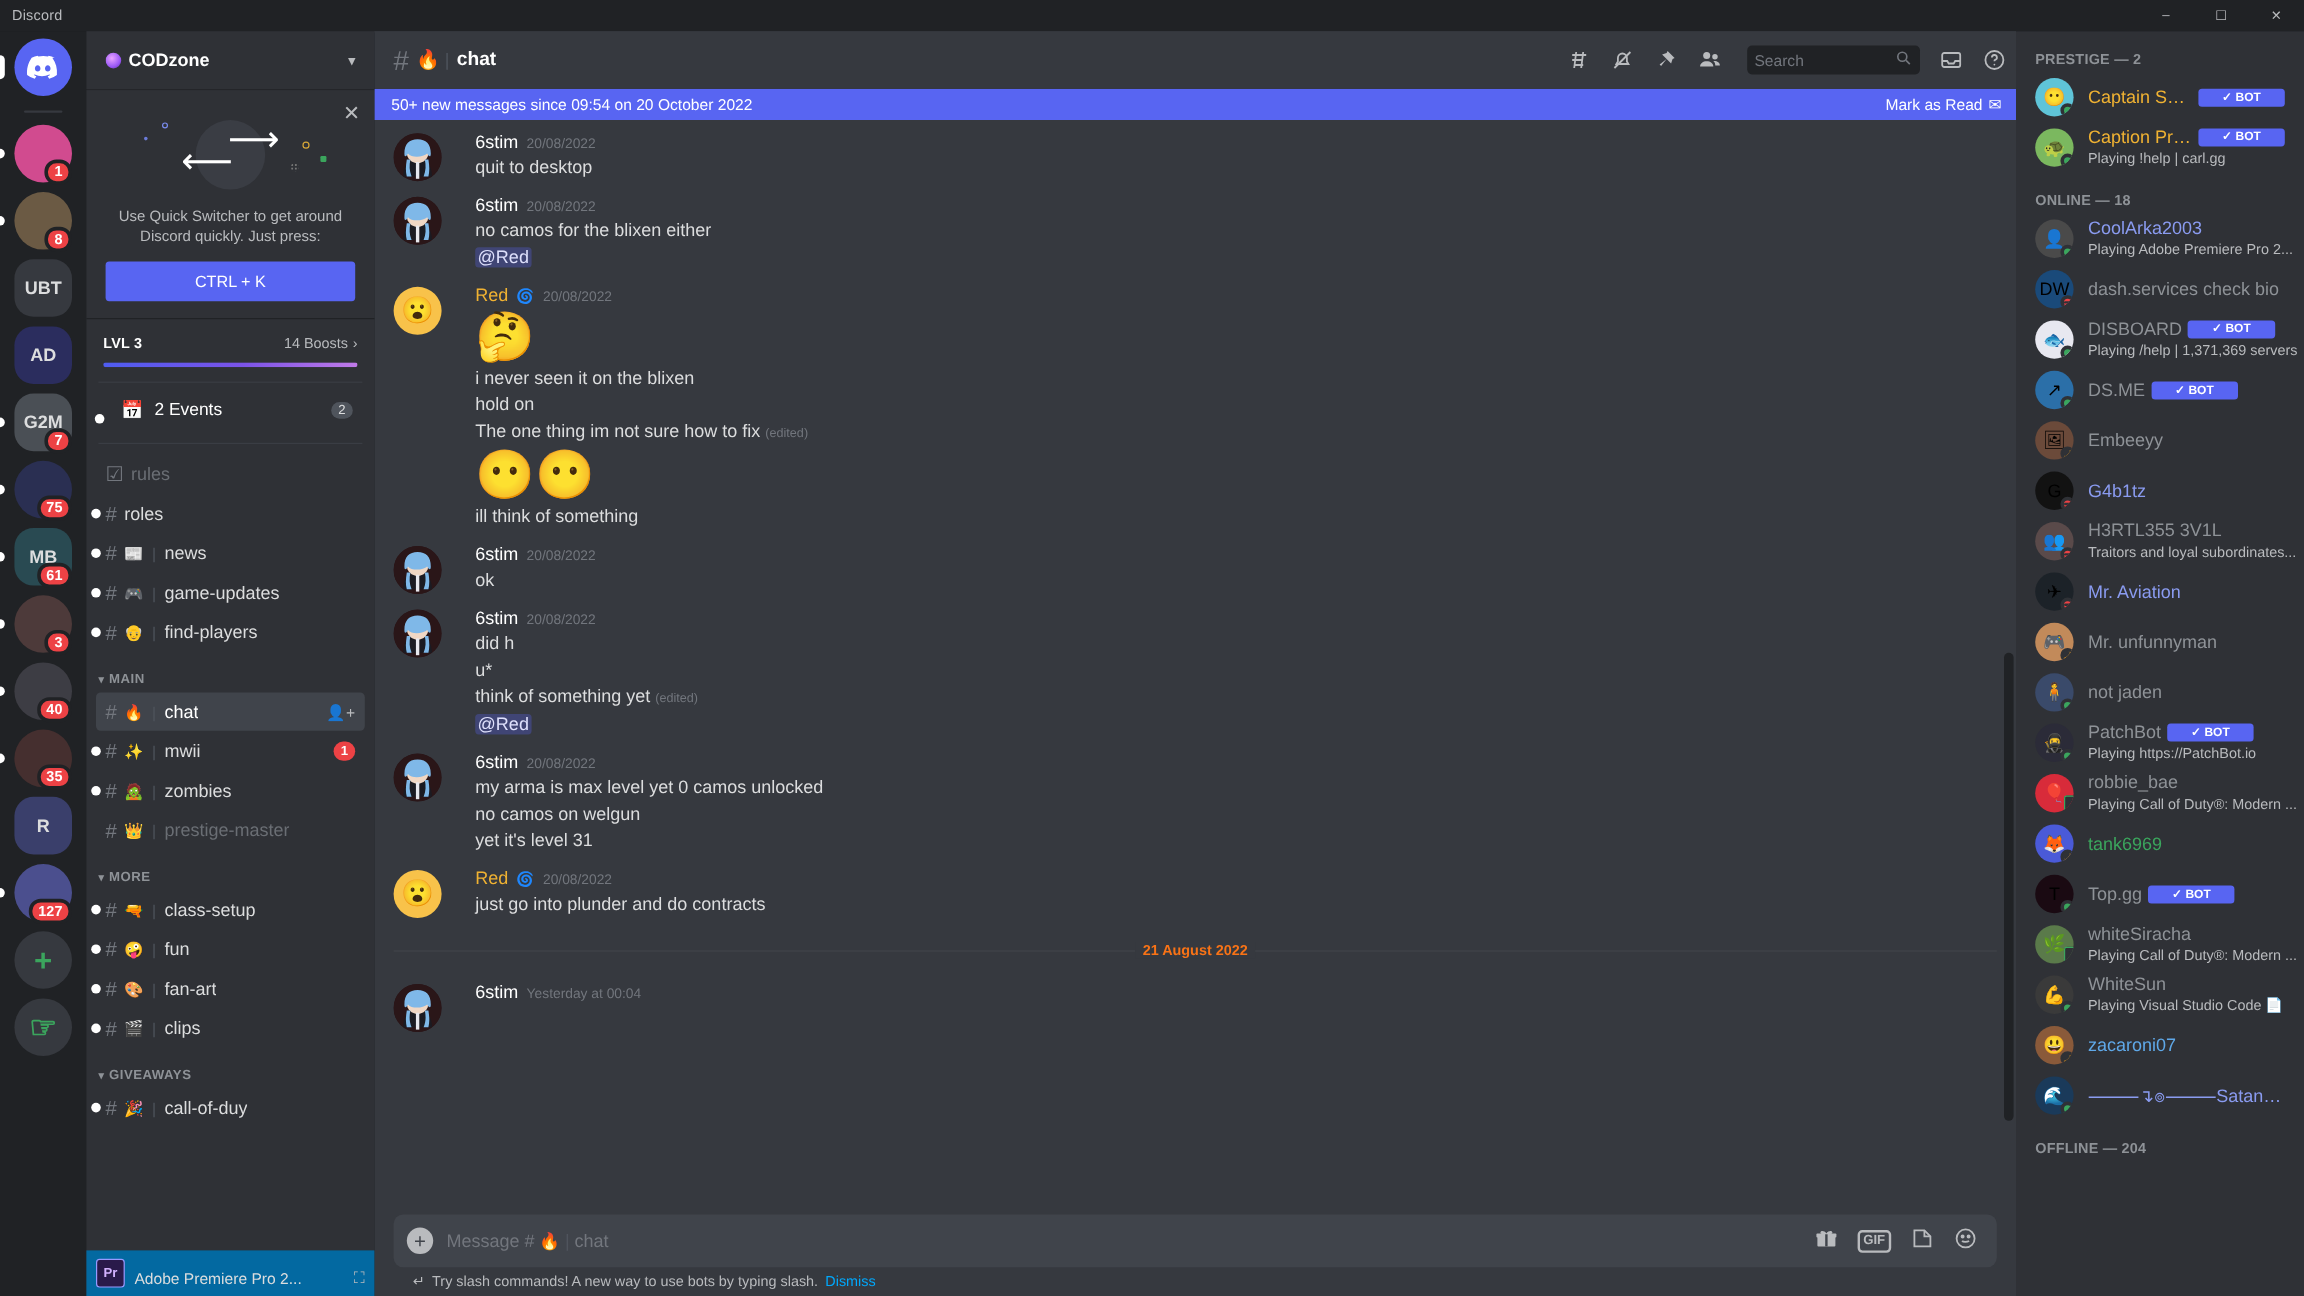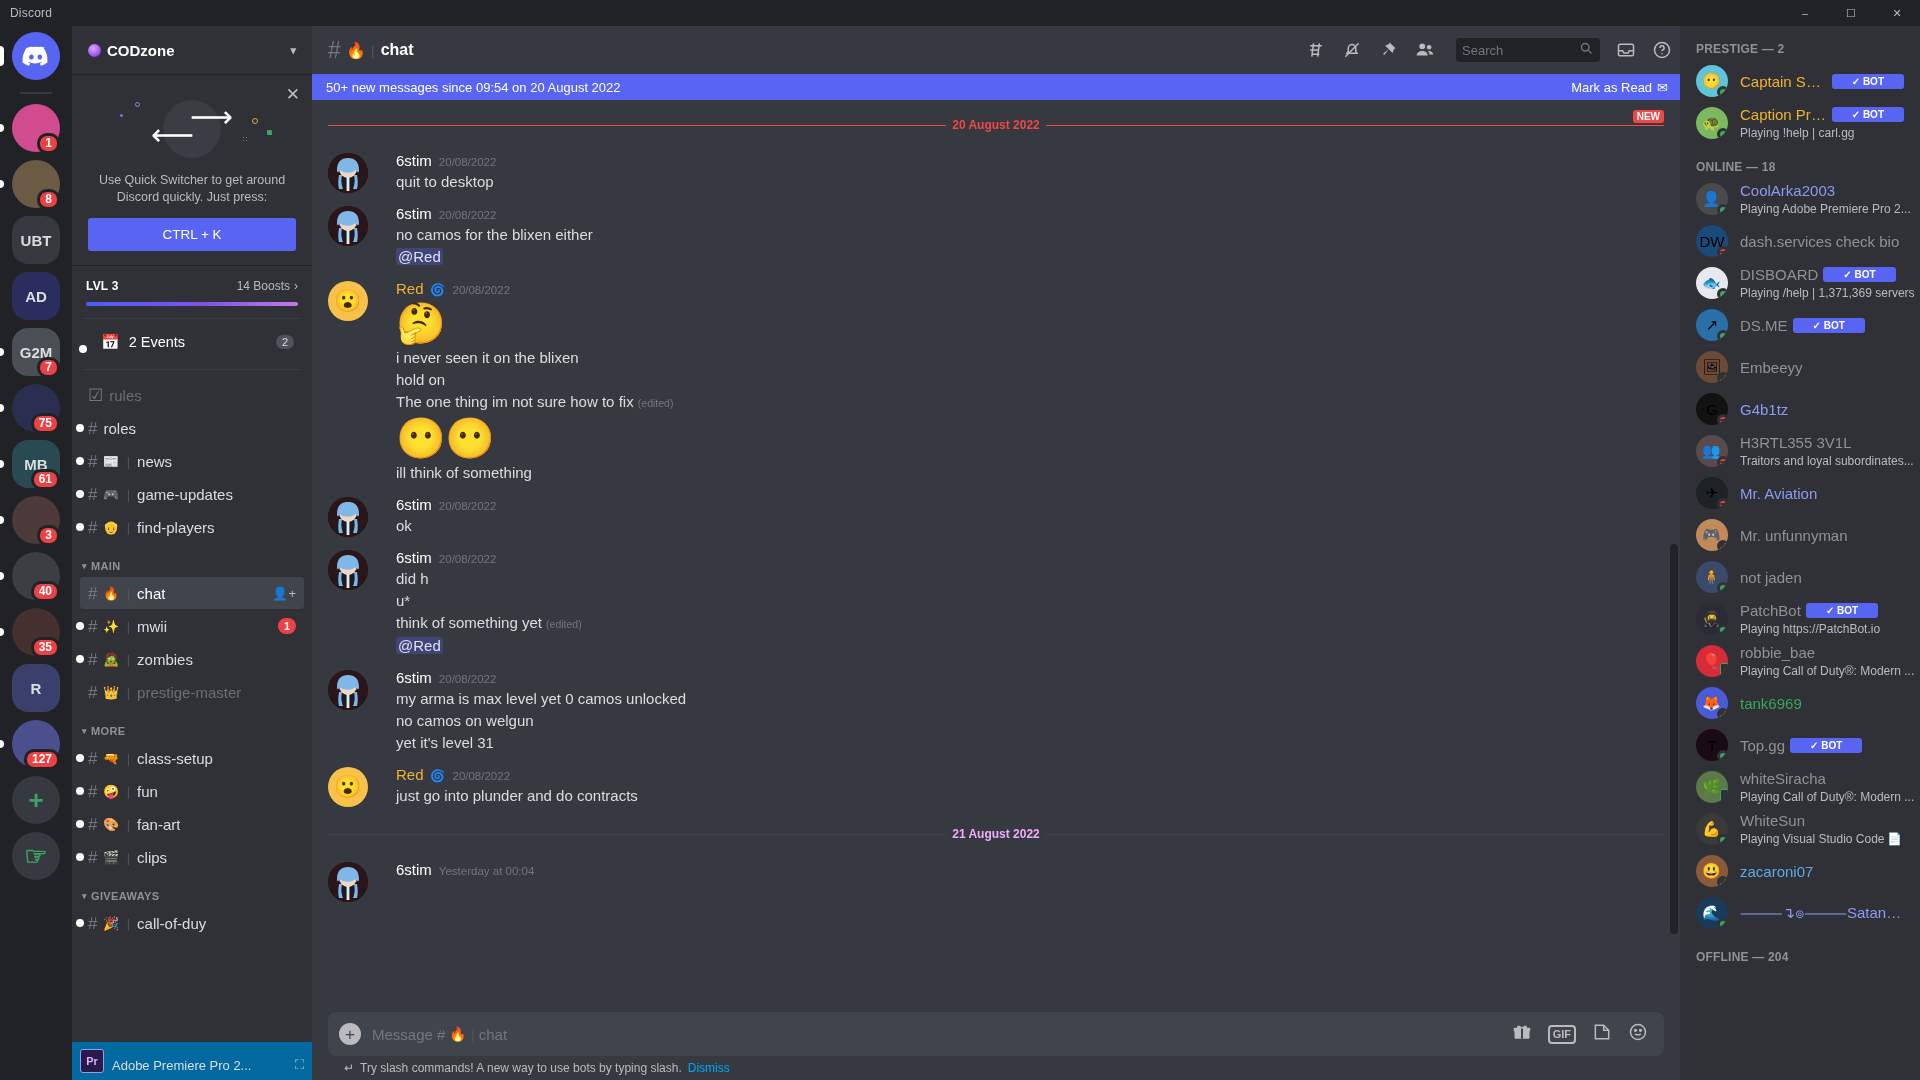--- a/index.html
+++ b/index.html
@@ -119,21 +119,21 @@
   #searchbox .sicon{ margin-left:auto; font-size:13px;}
 
   #msgarea{ flex:1; position:relative; overflow:hidden; display:flex; flex-direction:column;}
   #newbar{ position:absolute; top:0; left:0; right:0; height:26px; background:#5865f2; color:#fff;
     display:flex; align-items:center; padding:0 12px 0 14px; font-size:13px; font-weight:500; z-index:4;}
   #newbar .mark{ margin-left:auto; display:flex; align-items:center; gap:5px; cursor:pointer; font-size:13px;}
   #msgs{ flex:1; overflow:hidden; padding-top:26px; position:relative;}
 
   .divider{ display:flex; align-items:center; margin:18px 16px 10px; position:relative;}
   .divider .ln{ flex:1; height:1px; background:#42454a;}
-  .divider .lbl{ color:#f0abfc; font-size:12px; font-weight:600; padding:0 6px; background:#36393f;}
+  .divider .lbl{ color:#f97316; font-size:12px; font-weight:600; padding:0 6px; background:#36393f;}
   .divider.newdiv .ln{ background:#f04747;}
   .divider.newdiv .lbl{ color:#f04747;}
   .divider .newtag{ position:absolute; right:0; top:-8px; background:#f04747; color:#fff;
     font-size:10px; font-weight:bold; padding:1px 4px; border-radius:3px;}
 
   .msg{ display:flex; padding:8px 16px 2px 0; margin-left:16px; gap:28px;}
   .msg.group{ padding-top:10px;}
   .av{ width:40px;height:40px;border-radius:50%;flex:0 0 40px; overflow:hidden; margin-top:1px;
       display:flex;align-items:center;justify-content:center; font-size:22px;}
   .mbody{ min-width:0; flex:1;}
@@ -515,33 +515,27 @@
             <circle cx="12" cy="12" r="9"></circle>
               <path d="M9.5 9.5a2.5 2.5 0 1 1 3.2 2.4c-.6.2-.7.7-.7 1.3"></path>
             <circle cx="12" cy="16.6" r=".9" fill="#b9bbbe" stroke="none"></circle>
             </svg>
         </span>
       </div>
     </div>
 
     <div id="msgarea">
       <div id="newbar">
-        <span>50+ new messages since 09:54 on 20 August 2022</span>
+        <span>50+ new messages since 09:54 on 20 October 2022</span>
         <span class="mark">
           <span>Mark as Read</span>
           <span>✉</span>
         </span>
       </div>
       <div id="msgs">
-          <div class="divider newdiv">
-            <span class="ln"></span>
-            <span class="lbl">20 August 2022</span>
-            <span class="ln"></span>
-            <span class="newtag">NEW</span>
-          </div>
           <div class="msg group">
             <div class="av" style="background:#2a1416;color:#7ec8ef">
               <svg width="40" height="40" viewBox="0 0 40 40">
                 <rect width="40" height="40" fill="#2a1618"></rect>
                 <path d="M8 36c0-9 5-15 12-15s12 6 12 15z" fill="#1b1b22"></path>
                 <circle cx="20" cy="16" r="9" fill="#f0d7c4"></circle>
                 <path d="M9 17c0-8 4-12 11-12s11 4 11 12c0 4-2 2-3 0-3 3-13 4-16 0-1 2-3 4-3 0z" fill="#7fb8e8"></path>
                 <path d="M11 22c-1 6-1 10 0 14h4c-2-5-2-9-1-14z" fill="#7fb8e8"></path>
                 <path d="M29 22c1 6 1 10 0 14h-4c2-5 2-9 1-14z" fill="#7fb8e8"></path>
                 <rect x="18.6" y="24" width="2.8" height="14" fill="#e8e8ee"></rect>

